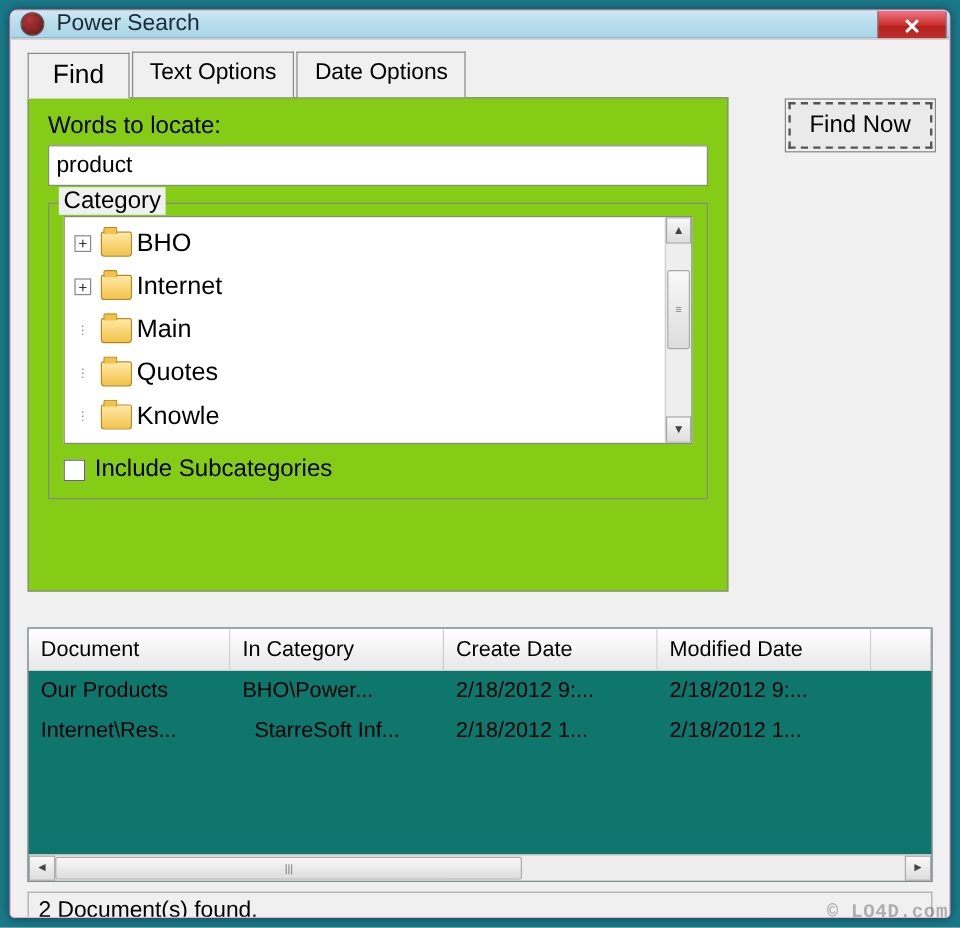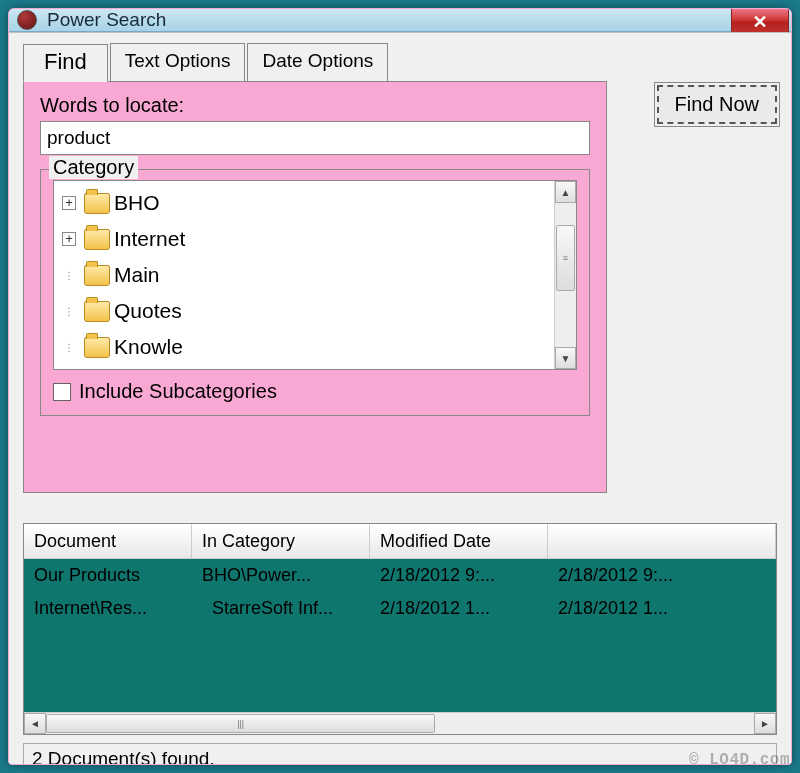--- a/index.html
+++ b/index.html
@@ -94,21 +94,21 @@
   }
   .tab.active {
     background: #f0f0f0;
     border-bottom: 1px solid #f0f0f0;
     top: 1px;
     font-size: 22px;
     padding: 4px 20px 6px 20px;
   }
   .tab-panel {
     border: 1px solid #888;
-    background: #f9a8d4;
+    background: #84cc16;
     padding: 12px 16px 16px 16px;
     margin-top: 0;
     position: relative;
     top: 0;
     width: 584px;
     height: 412px;
   }
   .lbl {
     font-size: 20px;
     margin-bottom: 4px;
@@ -375,20 +375,21 @@
         </div>
       </div>
 
       <button class="find-now-btn">Find Now</button>
     </div>
 
     <div class="results">
       <div class="grid-header">
         <div class="col c0">Document</div>
         <div class="col c1">In Category</div>
+        <div class="col c2">Create Date</div>
         <div class="col c3">Modified Date</div>
         <div class="col c4"></div>
       </div>
       <div class="grid-body" id="grid-body">
           <div class="grid-row">
             <div class="cell c0">Our Products</div>
             <div class="cell c1">BHO\Power...</div>
             <div class="cell c2">2/18/2012 9:...</div>
             <div class="cell c3">2/18/2012 9:...</div>
           </div>

